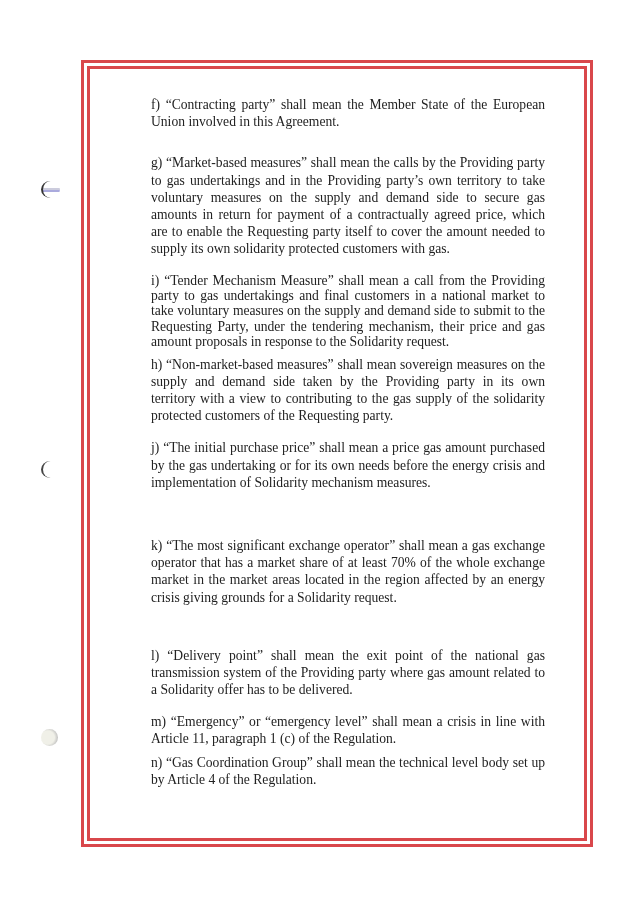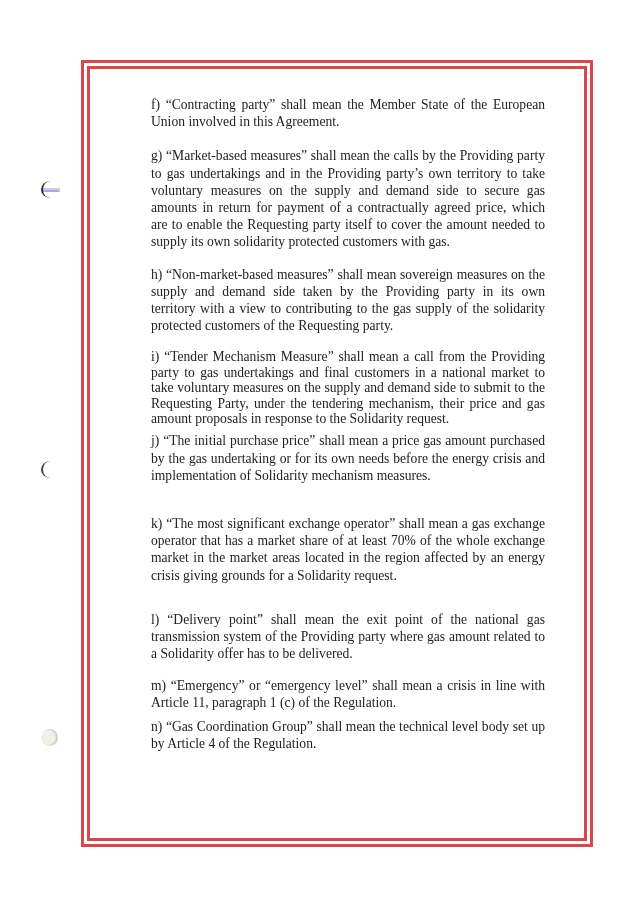--- a/index.html
+++ b/index.html
@@ -29,22 +29,22 @@
 <body>
 
 <div class="border-outer"></div>
 <div class="border-inner"></div>
 
 <div class="punch p1"></div>
 <div class="punch p2"></div>
 <div class="punch p3"></div>
 
 <div class="content">
-  <p class="para" style="margin-bottom:17px">f) “Contracting party” shall mean the Member State of the European Union involved in this Agreement.</p>
+  <p class="para" style="margin-bottom:24px">f) “Contracting party” shall mean the Member State of the European Union involved in this Agreement.</p>
   <p class="para" style="margin-bottom:15px">g) “Market-based measures” shall mean the calls by the Providing party to gas undertakings and in the Providing party’s own territory to take voluntary measures on the supply and demand side to secure gas amounts in return for payment of a contractually agreed price, which are to enable the Requesting party itself to cover the amount needed to supply its own solidarity protected customers with gas.</p>
+  <p class="para" style="margin-bottom:6px; line-height:15.4px">i) “Tender Mechanism Measure” shall mean a call from the Providing party to gas undertakings and final customers in a national market to take voluntary measures on the supply and demand side to submit to the Requesting Party, under the tendering mechanism, their price and gas amount proposals in response to the Solidarity request.</p>
   <p class="para" style="margin-bottom:15px">h) “Non-market-based measures” shall mean sovereign measures on the supply and demand side taken by the Providing party in its own territory with a view to contributing to the gas supply of the solidarity protected customers of the Requesting party.</p>
-  <p class="para" style="margin-bottom:6px; line-height:15.4px">i) “Tender Mechanism Measure” shall mean a call from the Providing party to gas undertakings and final customers in a national market to take voluntary measures on the supply and demand side to submit to the Requesting Party, under the tendering mechanism, their price and gas amount proposals in response to the Solidarity request.</p>
-  <p class="para" style="margin-bottom:31px">j) “The initial purchase price” shall mean a price gas amount purchased by the gas undertaking or for its own needs before the energy crisis and implementation of Solidarity mechanism measures.</p>
-  <p class="para" style="margin-bottom:27px">k) “The most significant exchange operator” shall mean a gas exchange operator that has a market share of at least 70% of the whole exchange market in the market areas located in the region affected by an energy crisis giving grounds for a Solidarity request.</p>
+  <p class="para" style="margin-bottom:46px">j) “The initial purchase price” shall mean a price gas amount purchased by the gas undertaking or for its own needs before the energy crisis and implementation of Solidarity mechanism measures.</p>
+  <p class="para" style="margin-bottom:41px">k) “The most significant exchange operator” shall mean a gas exchange operator that has a market share of at least 70% of the whole exchange market in the market areas located in the region affected by an energy crisis giving grounds for a Solidarity request.</p>
   <p class="para" style="margin-bottom:14px">l) “Delivery point” shall mean the exit point of the national gas transmission system of the Providing party where gas amount related to a Solidarity offer has to be delivered.</p>
   <p class="para" style="margin-bottom:7px">m) “Emergency” or “emergency level” shall mean a crisis in line with Article 11, paragraph 1 (c) of the Regulation.</p>
   <p class="para" style="margin-bottom:19px">n) “Gas Coordination Group” shall mean the technical level body set up by Article 4 of the Regulation.</p>
 </div>
 
 </body></html>

